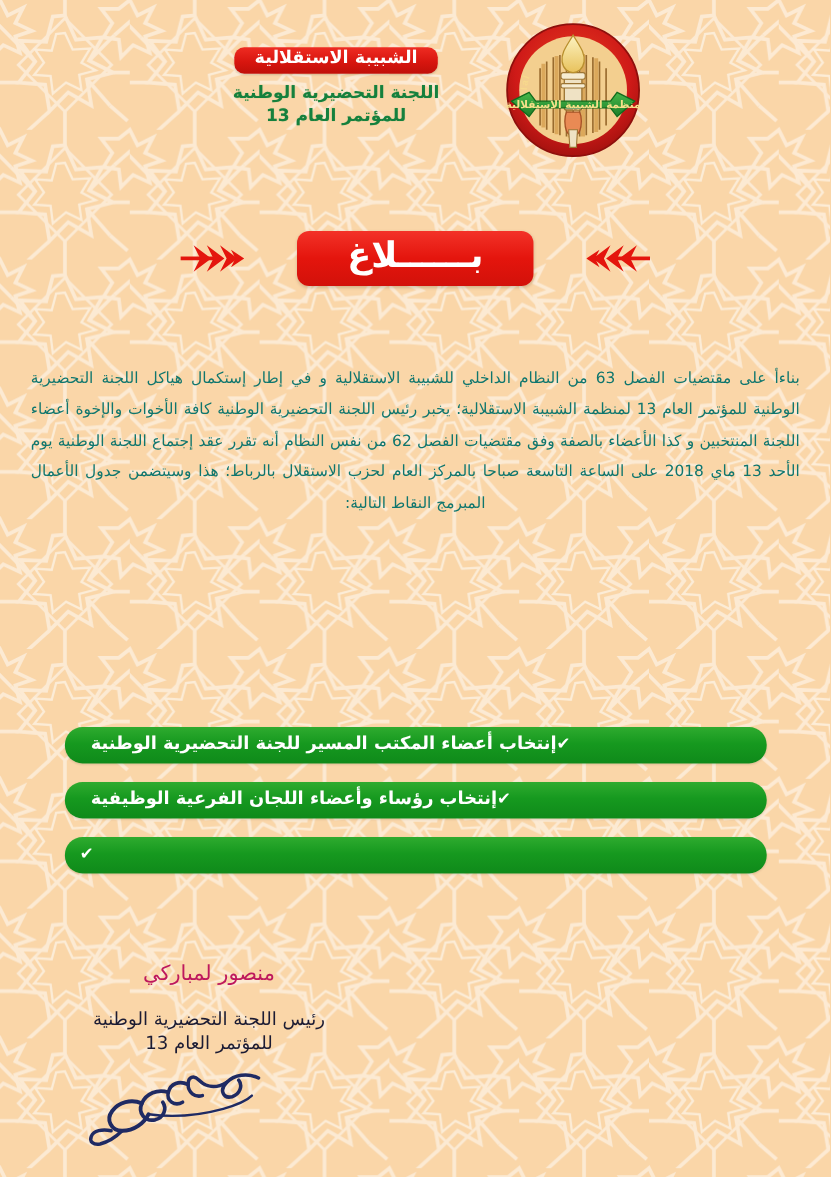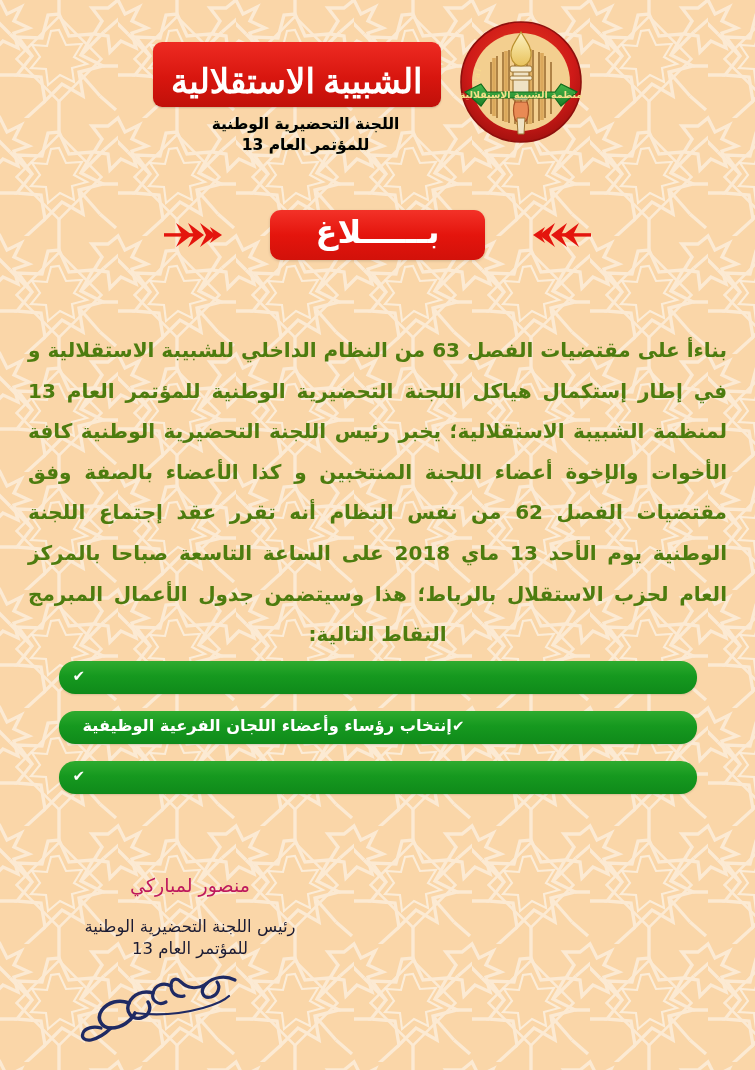--- a/index.html
+++ b/index.html
@@ -60,31 +60,30 @@
     margin-right: 16px;
     margin-top: 28px;
     text-align: center;
     width: 270px;
   }
   .org-name-badge {
     display: inline-block;
     background: linear-gradient(180deg,#ee2b22 0%,#d8160f 55%,#c01009 100%);
     color: #ffffff;
     border-radius: 9px;
-    padding: 20px 18px 6px 18px;
-    font-size: 34px;
+    padding: 0 18px 6px 18px;
+    font-size: 16px;
     font-weight: bold;
     letter-spacing: 0px;
     line-height: 1.15;
     box-shadow: 0 1px 2px rgba(0,0,0,0.18);
     white-space: nowrap;
-    font-family: Liberation Serif, serif;
   }
   .header-sub {
-    color: #000000;
+    color: #15803d;
     font-size: 15.5px;
     font-weight: bold;
     line-height: 1.35;
     margin-top: 7px;
     text-shadow: 0 0 1px rgba(26,139,53,0.35);
   }
   .header-sub .line2 { display: block; }
 
   
   .title-banner-wrap {
@@ -113,23 +112,23 @@
     white-space: nowrap;
   }
 
   
   .body-text {
     position: absolute;
     top: 330px;
     right: 28px;
     left: 28px;
     width: 699px;
-    color: #4d7c0f;
-    font-size: 20px;
-    font-weight: bold;
+    color: #0f766e;
+    font-size: 14px;
+    font-weight: normal;
     line-height: 2.03;
     text-align: justify;
     text-align-last: center;
     direction: rtl;
     letter-spacing: -0.1px;
   }
 
   
   .agenda {
     position: absolute;
@@ -321,20 +320,21 @@
           <polygon points="0,17 12,9 8,17 12,25"></polygon>
         </g>
       </svg>
     </div>
 
     <div class="body-text">بناءأ على مقتضيات الفصل 63 من النظام الداخلي للشبيبة الاستقلالية و في إطار إستكمال هياكل اللجنة التحضيرية الوطنية للمؤتمر العام 13 لمنظمة الشبيبة الاستقلالية؛ يخبر رئيس اللجنة التحضيرية الوطنية كافة الأخوات والإخوة أعضاء اللجنة المنتخبين و كذا الأعضاء بالصفة وفق مقتضيات الفصل 62 من نفس النظام أنه تقرر عقد إجتماع اللجنة الوطنية يوم الأحد 13 ماي 2018 على الساعة التاسعة صباحا بالمركز العام لحزب الاستقلال بالرباط؛ هذا وسيتضمن جدول الأعمال المبرمج النقاط التالية:</div>
 
     <div class="agenda">
 
       <div class="agenda-item row-0">
+        <span class="agenda-label">إنتخاب أعضاء المكتب المسير للجنة التحضيرية الوطنية</span>
         <span class="check-icon">✔</span>
       </div>
 
       <div class="agenda-item row-1">
         <span class="agenda-label">إنتخاب رؤساء وأعضاء اللجان الفرعية الوظيفية</span>
         <span class="check-icon">✔</span>
       </div>
 
       <div class="agenda-item row-2">
         <span class="check-icon">✔</span>

